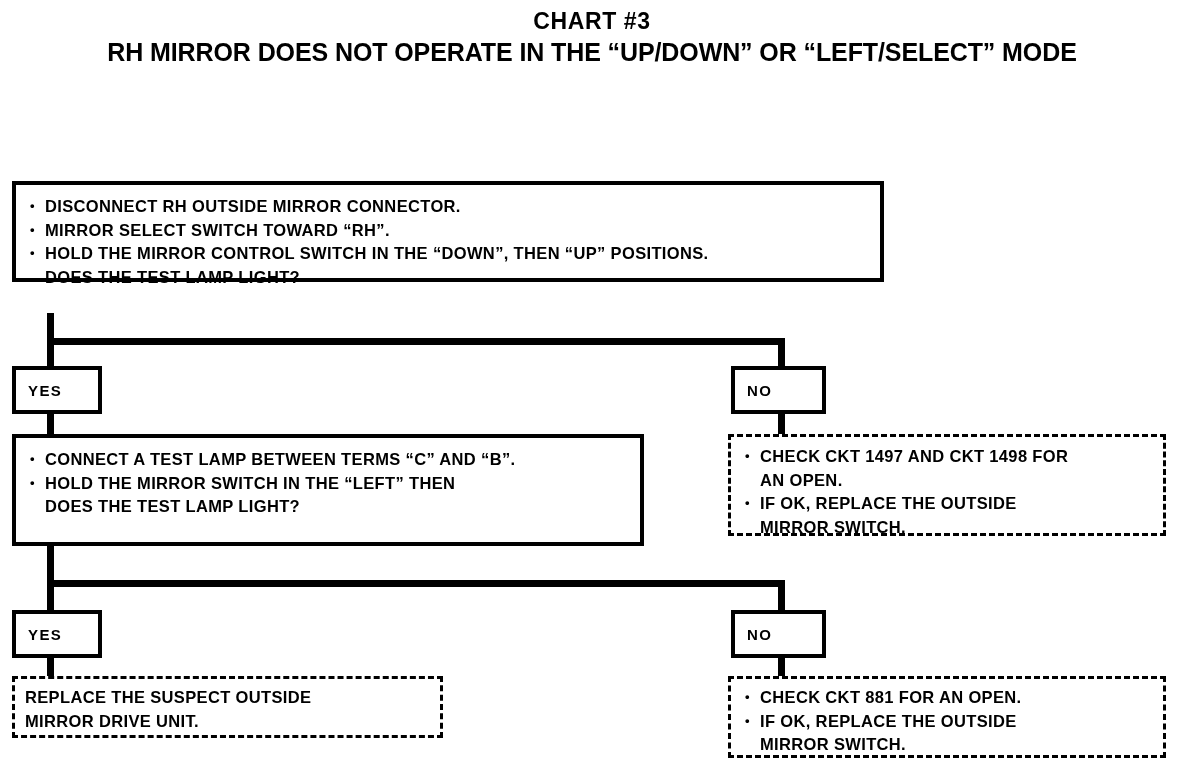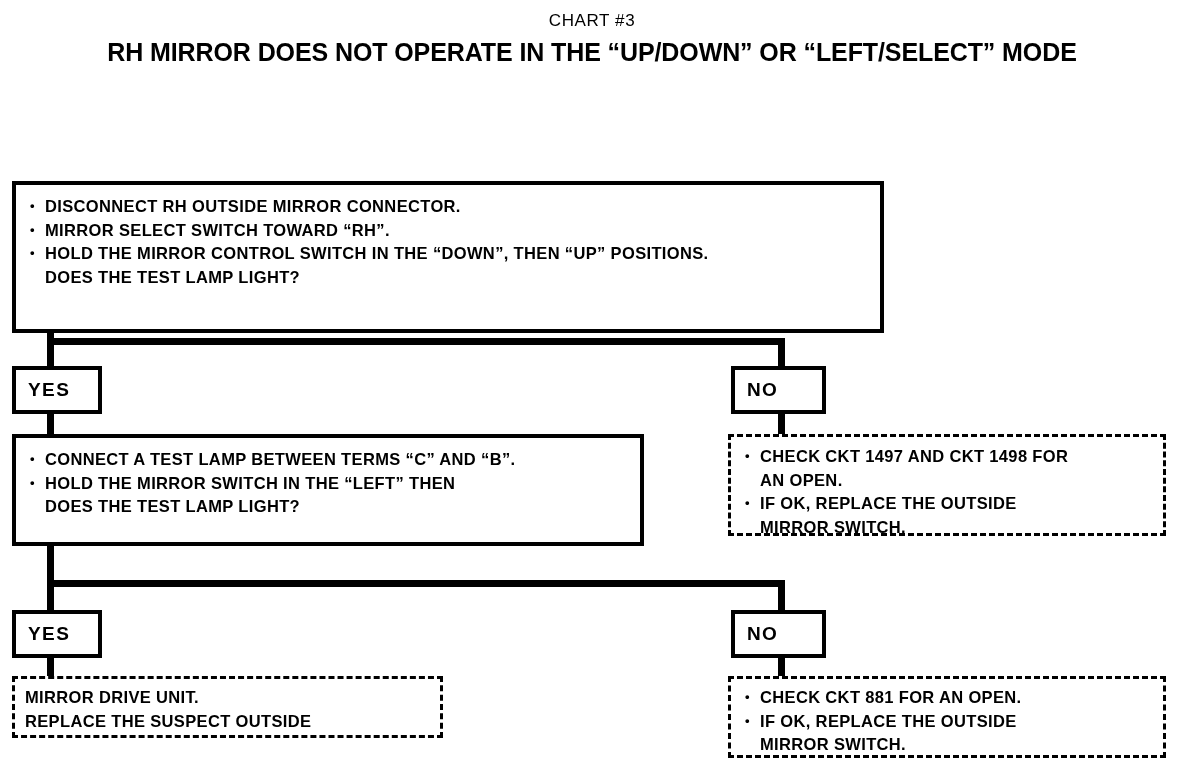--- a/index.html
+++ b/index.html
@@ -20,22 +20,22 @@
 
   
   #title-block {
     position: absolute;
     left: 0;
     top: 6px;
     width: 1184px;
     text-align: center;
   }
   #chart-title {
-    font-size: 17px;
-    font-weight: normal;
+    font-size: 23px;
+    font-weight: bold;
     letter-spacing: 0.6px;
     line-height: 30px;
   }
   #chart-subtitle {
     font-size: 25px;
     font-weight: bold;
     letter-spacing: -0.1px;
     line-height: 32px;
     white-space: nowrap;
   }
@@ -58,21 +58,21 @@
     position: absolute;
     box-sizing: border-box;
     border: 4px solid #000000;
     background: #ffffff;
     display: flex;
     align-items: center;
     padding-left: 12px;
     z-index: 3;
   }
   .decision-label {
-    font-size: 19px;
+    font-size: 15px;
     font-weight: bold;
     letter-spacing: 1.4px;
   }
 
   
   .box-body {
     padding: 10px 8px 6px 12px;
   }
   .line {
     font-size: 16.5px;
@@ -123,21 +123,21 @@
 
 <div class="conn v" style="left:47px; top:529px; height:58px;"></div>
 <div class="conn h" style="left:47px; top:580px; width:738px;"></div>
 <div class="conn v" style="left:778px; top:580px; height:32px;"></div>
 <div class="conn v" style="left:47px; top:580px; height:32px;"></div>
 
 <div class="conn v" style="left:47px; top:654px; height:22px;"></div>
 
 <div class="conn v" style="left:778px; top:654px; height:22px;"></div>
 
-<div class="node solid" style="left:12px; top:181px; width:872px; height:152px; z-index:2;">
+<div class="node solid" style="left:12px; top:181px; width:872px; height:101px; z-index:2;">
   <div class="box-body">
     <div class="line bullet">DISCONNECT RH OUTSIDE MIRROR CONNECTOR.</div>
     <div class="line bullet">MIRROR SELECT SWITCH TOWARD “RH”.</div>
     <div class="line bullet">HOLD THE MIRROR CONTROL SWITCH IN THE “DOWN”, THEN “UP” POSITIONS.</div>
     <div class="line">DOES THE TEST LAMP LIGHT?</div>
   </div>
 </div>
 
 <div class="decision" style="left:12px; top:366px; width:90px; height:48px;">
   <span class="decision-label">YES</span>
@@ -167,22 +167,22 @@
 <div class="decision" style="left:12px; top:610px; width:90px; height:48px;">
   <span class="decision-label">YES</span>
 </div>
 
 <div class="decision" style="left:731px; top:610px; width:95px; height:48px;">
   <span class="decision-label">NO</span>
 </div>
 
 <div class="node dashed" style="left:12px; top:676px; width:431px; height:62px; z-index:2;">
   <div class="box-body" style="padding-top:7px; padding-left:10px;">
+    <div class="line noindent">REPLACE THE SUSPECT OUTSIDE</div>
     <div class="line noindent">MIRROR DRIVE UNIT.</div>
-    <div class="line noindent">REPLACE THE SUSPECT OUTSIDE</div>
   </div>
 </div>
 
 <div class="node dashed" style="left:728px; top:676px; width:438px; height:82px; z-index:2;">
   <div class="box-body" style="padding-top:7px;">
     <div class="line bullet">CHECK CKT 881 FOR AN OPEN.</div>
     <div class="line bullet">IF OK, REPLACE THE OUTSIDE</div>
     <div class="line">MIRROR SWITCH.</div>
   </div>
 </div>

